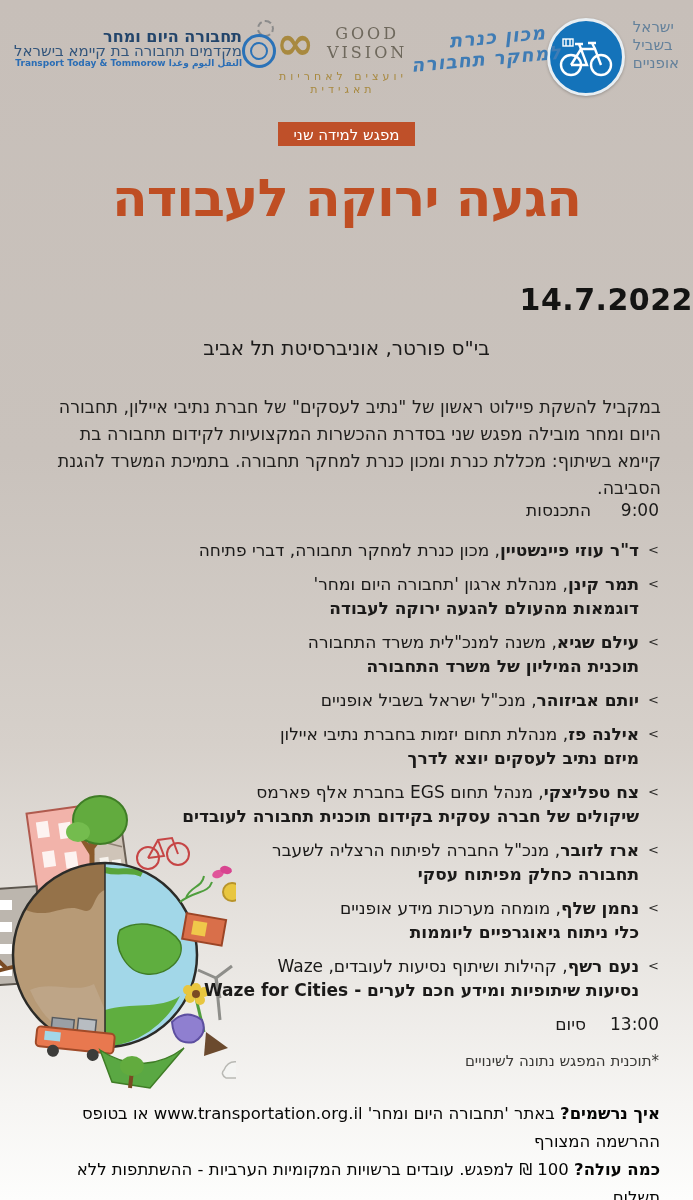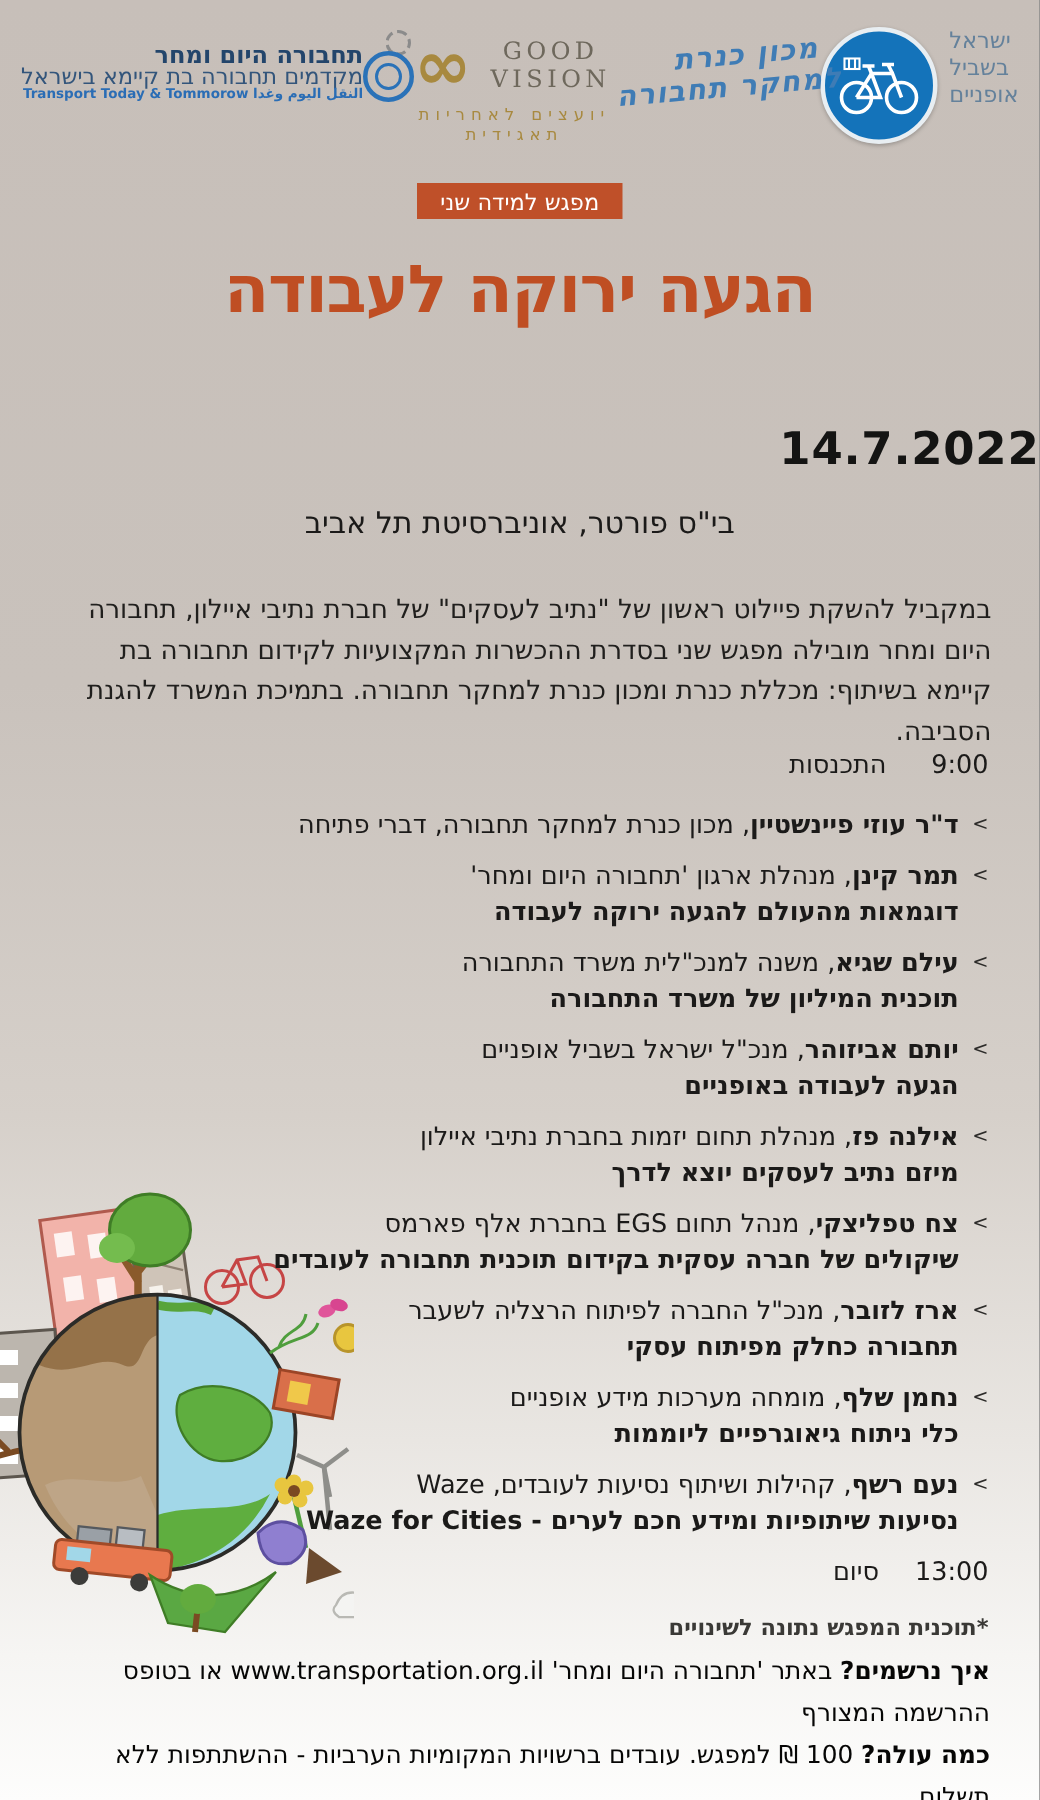--- a/index.html
+++ b/index.html
@@ -35,35 +35,35 @@
   .ttt-gear{position:absolute;top:-8px;right:2px;width:13px;height:13px;border:2px dashed #8b8b8b;border-radius:50%;}
   .ttt-ring{position:absolute;top:6px;right:0;width:28px;height:28px;border:3px solid #2a72b8;border-radius:50%;display:flex;align-items:center;justify-content:center;}
   .ttt-ring::after{content:"";width:14px;height:14px;border:2px solid #2a72b8;border-radius:50%;}
   .ttt-txt{text-align:right;}
   .ttt-title{font-size:16px;font-weight:bold;color:#23456b;line-height:17px;white-space:nowrap;}
   .ttt-sub{font-size:15px;color:#33557b;line-height:12px;white-space:nowrap;}
   .ttt-en{font-size:9px;font-weight:bold;color:#2a6db5;direction:ltr;white-space:nowrap;line-height:13px;}
   
   .badge-wrap{position:absolute;top:122px;left:0;right:0;text-align:center;z-index:3;}
   .badge{display:inline-block;background:#bf5029;color:#fff;font-size:15px;padding:4px 16px 2px;}
-  .title{position:absolute;top:168px;left:0;right:0;text-align:center;font-size:44px;font-weight:800;color:#bf4e23;letter-spacing:-1px;z-index:3;}
+  .title{position:absolute;top:168px;left:0;right:0;text-align:center;font-size:52px;font-weight:800;color:#bf4e23;letter-spacing:-1px;z-index:3;}
   .date{position:absolute;top:282px;left:0;right:0;text-align:right;font-size:30px;font-weight:800;color:#141413;letter-spacing:.5px;z-index:3;}
   .location{position:absolute;top:336px;left:0;right:0;text-align:center;font-size:20px;color:#1b1a19;z-index:3;}
   
   .intro{position:absolute;top:394px;right:32px;left:32px;font-size:17.5px;line-height:27px;text-align:right;color:#201f1d;z-index:3;}
   
   .agenda{position:absolute;top:498px;right:34px;left:16px;z-index:2;}
   .time-row{display:flex;gap:24px;font-size:17px;line-height:24px;margin-bottom:16px;color:#1b1a19;}
   .time-row .time{min-width:44px;}
   .item{display:flex;gap:9px;margin-bottom:10px;font-size:17px;line-height:24px;color:#1b1a19;}
   .chev{direction:ltr;unicode-bidi:bidi-override;font-size:13px;line-height:24px;color:#2c2b29;flex:0 0 auto;}
   .item .name{font-weight:bold;}
   .item .topic{font-weight:bold;}
   .item .topic:empty{display:none;}
-  .note{font-size:15px;color:#3a3936;margin-top:14px;text-align:right;font-weight:bold;}
+  .note{font-size:15px;color:#3a3936;margin-top:14px;text-align:right;}
   
   .footer{position:absolute;top:1100px;right:33px;left:33px;text-align:right;font-size:16.5px;line-height:28px;color:#060605;z-index:3;}
   .footer .q{font-weight:bold;}
   
   .illus{position:absolute;left:-20px;top:770px;width:256px;height:330px;z-index:1;}
 </style>
 </head>
 <body>
 
 <div class="page">
@@ -157,21 +157,20 @@
       <div class="body">
           <div class="line1"><span class="name">עילם שגיא</span><span class="role">, משנה למנכ"לית משרד התחבורה</span></div>
           <div class="topic">תוכנית המיליון של משרד התחבורה</div>
         </div>
     </div>
 
     <div class="item">
       <span class="chev">&lt;</span>
       <div class="body">
           <div class="line1"><span class="name">יותם אביזוהר</span><span class="role">, מנכ"ל ישראל בשביל אופניים</span></div>
-          <div class="topic">הגעה לעבודה באופניים</div>
         </div>
     </div>
 
     <div class="item">
       <span class="chev">&lt;</span>
       <div class="body">
           <div class="line1"><span class="name">אילנה פז</span><span class="role">, מנהלת תחום יזמות בחברת נתיבי איילון</span></div>
           <div class="topic">מיזם נתיב לעסקים יוצא לדרך</div>
         </div>
     </div>

